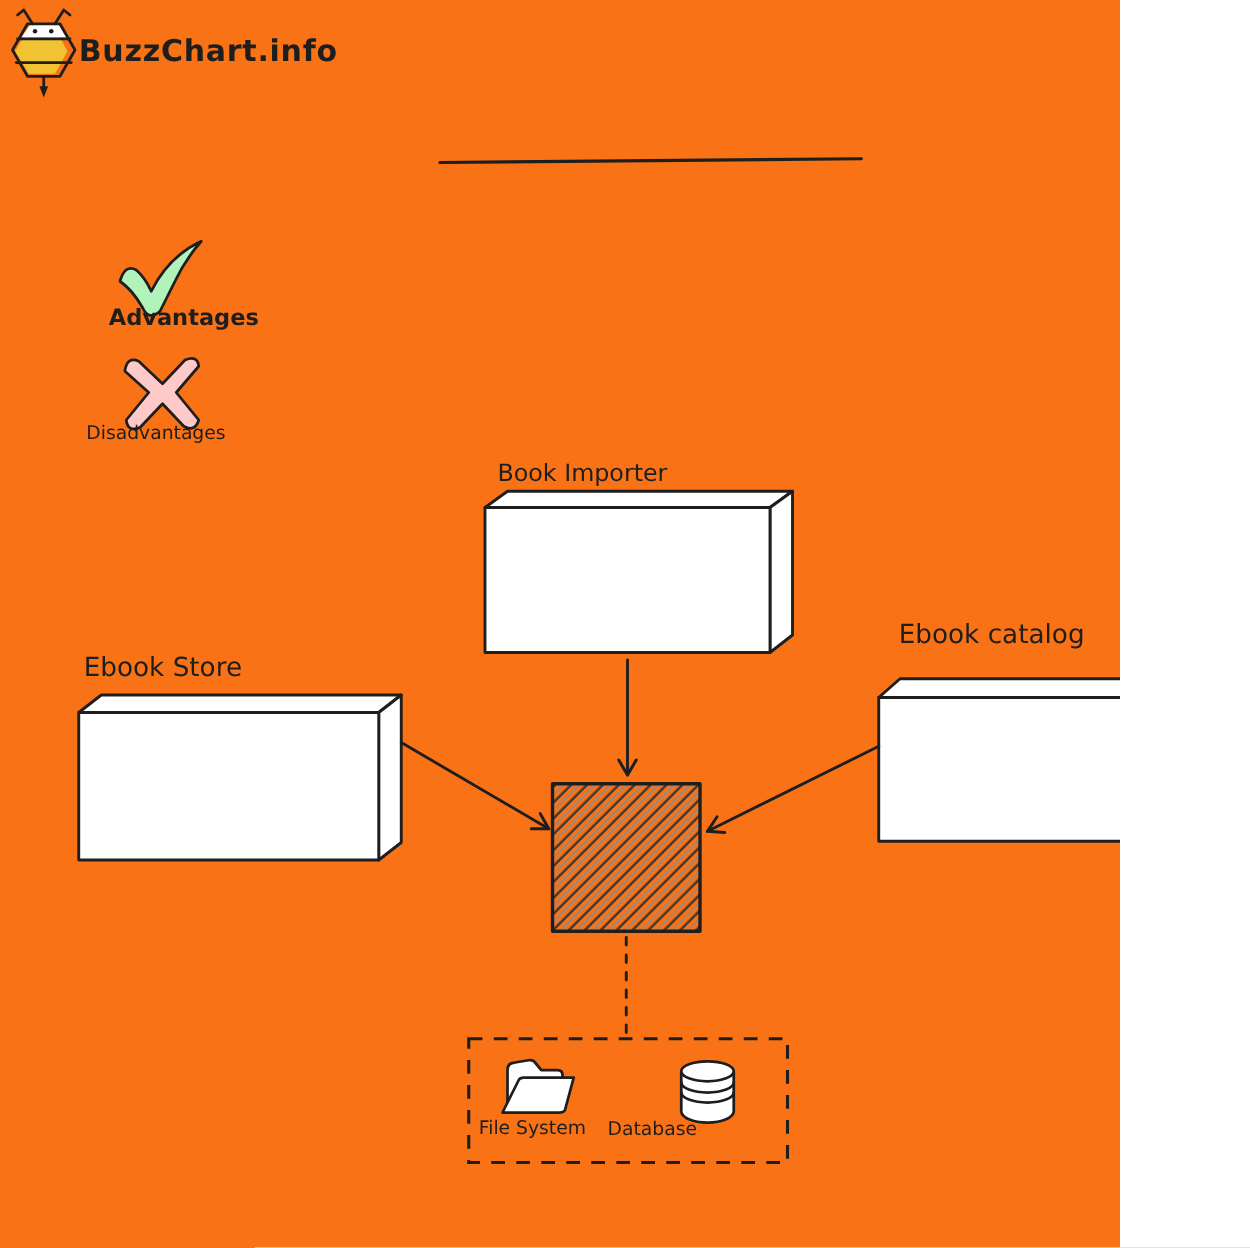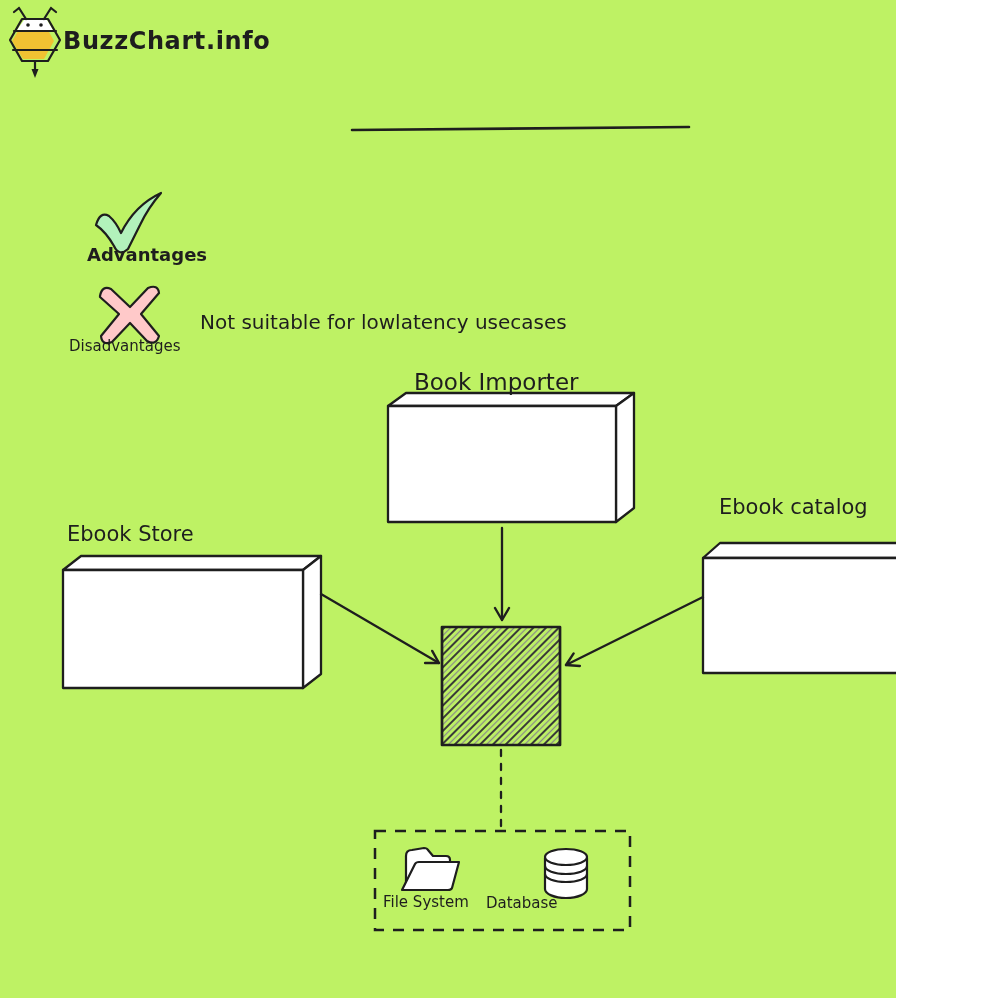--- a/index.html
+++ b/index.html
@@ -1,34 +1,34 @@
 <!DOCTYPE html>
 <html><head>
 <meta charset="utf-8">
 <style>
   html, body { margin: 0; padding: 0; background: #ffffff; }
   .page {
     position: relative;
     width: 896px;
     height: 998px;
-    background: #bef264;
+    background: #f97316;
     font-family: "DejaVu Sans", sans-serif;
     color: #1e1e1e;
     overflow: hidden;
   }
   .art { position: absolute; left: 0; top: 0; }
   .label { position: absolute; white-space: nowrap; color: #1e1e1e; line-height: 1.25; }
   .brand-text { left: 63px; top: 26px; font-size: 24px; font-weight: 700; letter-spacing: 0.6px; }
   .title { left: 368px; top: 86px; font-size: 27px; letter-spacing: 0.5px; }
   .pros-item-1 { left: 200px; top: 216px; font-size: 20px; }
   .cons-item-1 { left: 200px; top: 282px; font-size: 20px; }
   .cons-item-2 { left: 200px; top: 310px; font-size: 20px; }
   .adv-label { left: 87px; top: 244px; font-size: 18px; font-weight: bold; }
   .dis-label { left: 69px; top: 337px; font-size: 15px; }
-  .importer-label { left: 414px; top: 368px; font-size: 23px; }
+  .importer-label { left: 398px; top: 368px; font-size: 19px; }
   .store-label { left: 67px; top: 521px; font-size: 21px; }
   .catalog-label { left: 719px; top: 494px; font-size: 21px; }
   .fs-label { left: 383px; top: 893px; font-size: 15px; }
   .db-label { left: 486px; top: 894px; font-size: 15px; }
   .caption { left: 351px; top: 942px; font-size: 22px; letter-spacing: 0.4px; }
 </style>
 </head>
 <body>
 
 <div class="page">
@@ -105,21 +105,20 @@
       <ellipse cx="566" cy="857" rx="21" ry="8"></ellipse>
       <path d="M545,866 A21,8 0 0 0 587,866" fill="none"></path>
       <path d="M545,874 A21,8 0 0 0 587,874" fill="none"></path>
     </g>
   </svg>
 
   <div class="label brand-text">BuzzChart.info</div>
 
   <div class="label adv-label">Advantages</div>
 
-  <div class="label cons-item-2">Not suitable for lowlatency usecases</div>
   <div class="label dis-label">Disadvantages</div>
 
   <div class="label importer-label">Book Importer</div>
   <div class="label store-label">Ebook Store</div>
   <div class="label catalog-label">Ebook catalog</div>
 
   <div class="label fs-label">File System</div>
   <div class="label db-label">Database</div>
 
 

